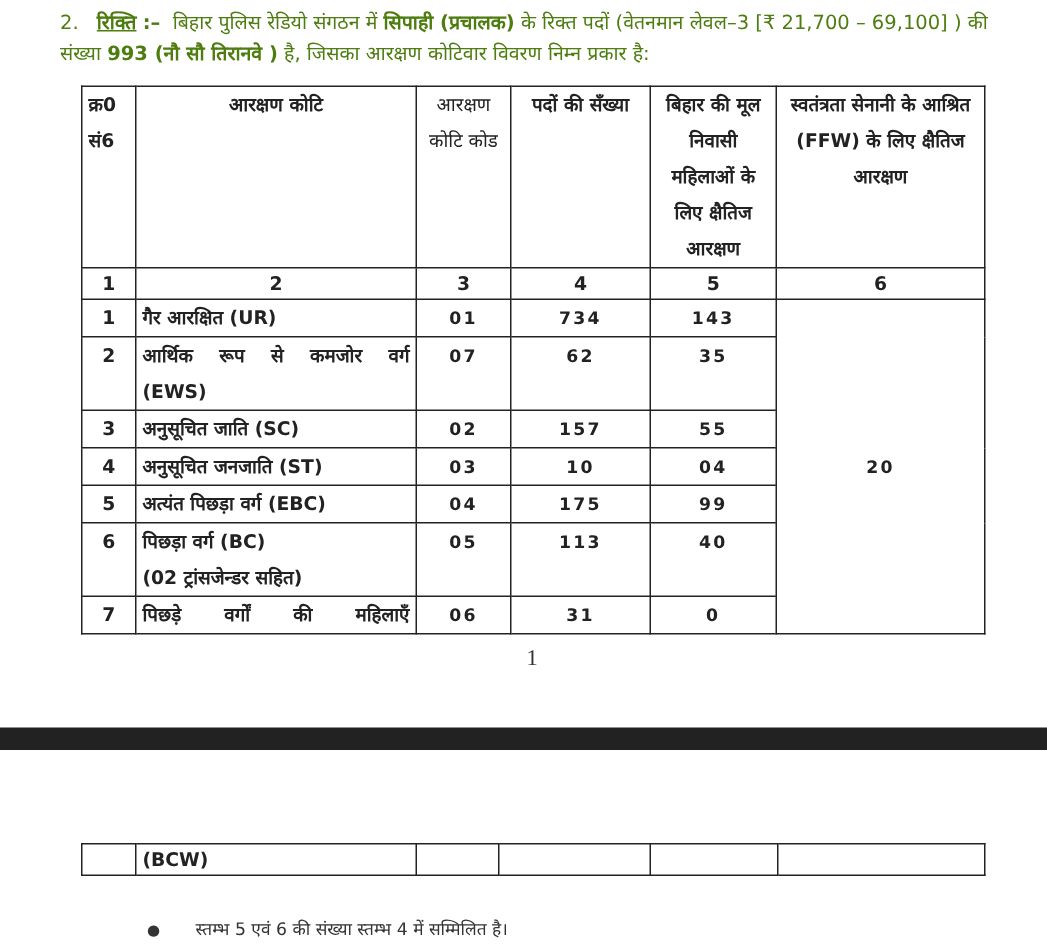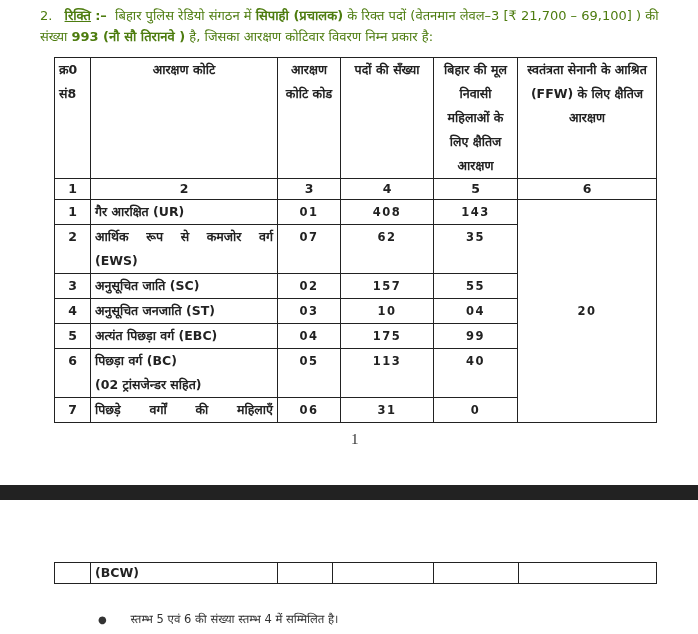--- a/index.html
+++ b/index.html
@@ -61,40 +61,40 @@
   <colgroup>
     <col style="width:36px">
       <col style="width:187px">
       <col style="width:63px">
     <col style="width:93px">
       <col style="width:84px">
       <col style="width:139px">
   </colgroup>
   <tbody>
       <tr class="hdr" style="height:113px">
-    <td class="hdr-bold" style="font-weight:bold">क्र0 सं8</td>
+    <td class="hdr-bold" style="font-weight:bold">क्र0 सं6</td>
     <td class="c" style="font-weight:bold">आरक्षण कोटि</td>
-    <td class="c" style="font-weight:bold">आरक्षण कोटि कोड</td>
+    <td class="c" style="font-weight:normal">आरक्षण कोटि कोड</td>
     <td class="c" style="font-weight:bold">पदों की सँख्या</td>
     <td class="c">बिहार की मूल निवासी महिलाओं के लिए क्षैतिज आरक्षण</td>
     <td class="c">स्वतंत्रता सेनानी के आश्रित (FFW) के लिए क्षैतिज आरक्षण</td>
   </tr>
   <tr class="idx">
     <td>1</td>
     <td>2</td>
     <td>3</td>
     <td>4</td>
     <td>5</td>
     <td>6</td>
   </tr>
   <tr class="row">
     <td class="c">1</td>
     <td>गैर आरक्षित (UR)</td>
     <td class="c nums">01</td>
-    <td class="c nums">408</td>
+    <td class="c nums">734</td>
     <td class="c nums">143</td>
     <td rowspan="7" class="c nums" style="vertical-align:middle">20</td>
   </tr>
   <tr class="row">
     <td class="c">2</td>
     <td>
       <div class="just">आर्थिक रूप से कमजोर वर्ग</div>
       <div>(EWS)</div>
     </td>
     <td class="c nums">07</td>

